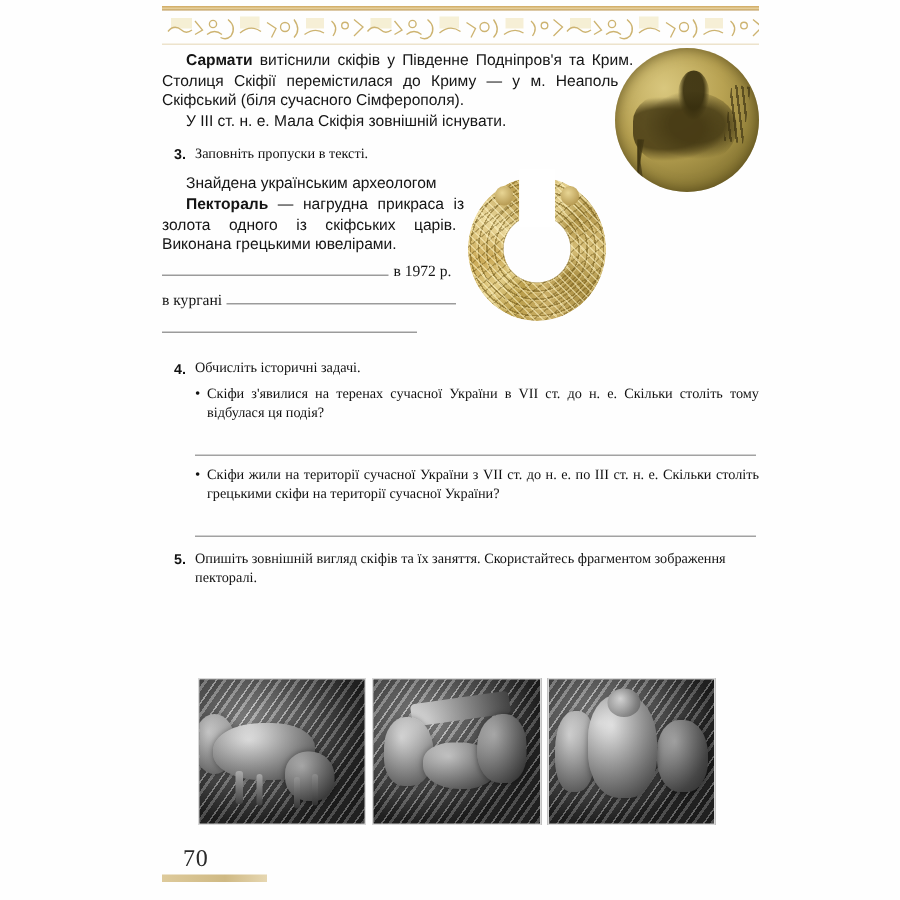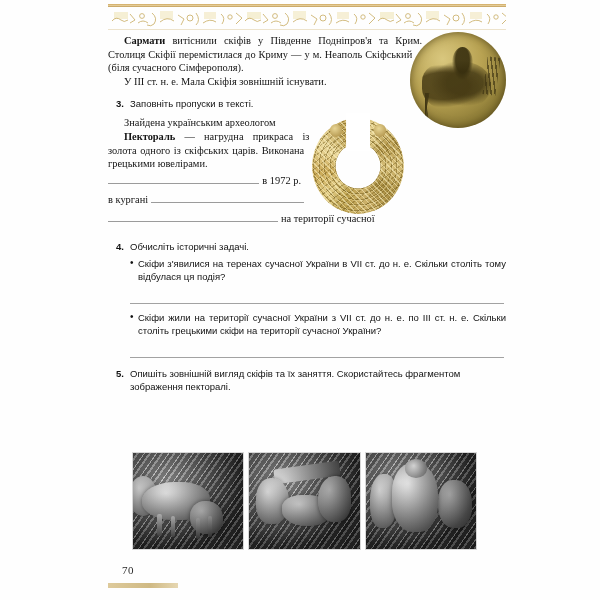--- a/index.html
+++ b/index.html
@@ -52,21 +52,21 @@
 
   
   #content {
     position: absolute;
     left: 108px;
     top: 34px;
     width: 398px;
   }
 
   .para {
-    font-family: Liberation Serif, serif;
+    font-family: Liberation Sans, sans-serif;
     font-size: 10.4px;
     line-height: 13.6px;
     text-align: justify;
     margin: 0;
     color: #141414;
   }
   .para.indent { text-indent: 16px; }
   .para b { font-weight: bold; }
 
   .wrap-coin {
@@ -199,21 +199,21 @@
     width: 22px;
     flex: 0 0 22px;
     text-align: left;
     padding-left: 8px;
     box-sizing: border-box;
     color: #111;
     line-height: 13px;
   }
   .task-body {
     flex: 1 1 auto;
-    font-family: Liberation Sans, sans-serif;
+    font-family: Liberation Serif, serif;
     font-size: 9.5px;
     line-height: 13px;
     color: #111;
   }
 
   
   .fill {
     font-family: "Liberation Serif", serif;
     font-size: 10.4px;
     line-height: 19px;
@@ -323,21 +323,21 @@
   .p3 .head  { position:absolute; left: 36%; top: 6%; width: 20%; height: 20%;
                border-radius: 50%;
                background: radial-gradient(circle at 40% 35%, #efefef, #777 60%, #3a3a3a); }
 
   
   #folio {
     position: absolute;
     left: 122px;
     top: 564px;
     font-family: "Liberation Serif", serif;
-    font-size: 11px;
+    font-size: 16px;
     color: #2a2a2a;
     letter-spacing: .5px;
   }
   #folio-rule {
     position: absolute;
     left: 108px;
     top: 583px;
     width: 70px;
     height: 5px;
     background: linear-gradient(to right, #d8c18a, #c7ad6e 60%, #e2d0a4);
@@ -455,21 +455,20 @@
         <div class="fill-row">
           <span class="rule"></span>
           <span class="lbl fill">в 1972 р.</span>
         </div>
         <div class="fill-row">
           <span class="lbl fill" style="padding-left:0;">в кургані</span>
           <span class="rule"></span>
         </div>
         <div class="fill-row">
           <span class="rule fixed-a"></span>
-          <span class="lbl fill">на території сучасної</span>
         </div>
       </div>
     </div>
 
     <div class="task" style="margin-top:12px;">
       <div class="task-num">4.</div>
       <div class="task-body">
         <div>Обчисліть історичні задачі.</div>
         <div class="bullet">Скіфи з'явилися на теренах сучасної України в VII ст. до н. е. Скільки століть тому відбулася ця подія?</div>
         <div class="answer-lines" style="margin-left:-30px;">

